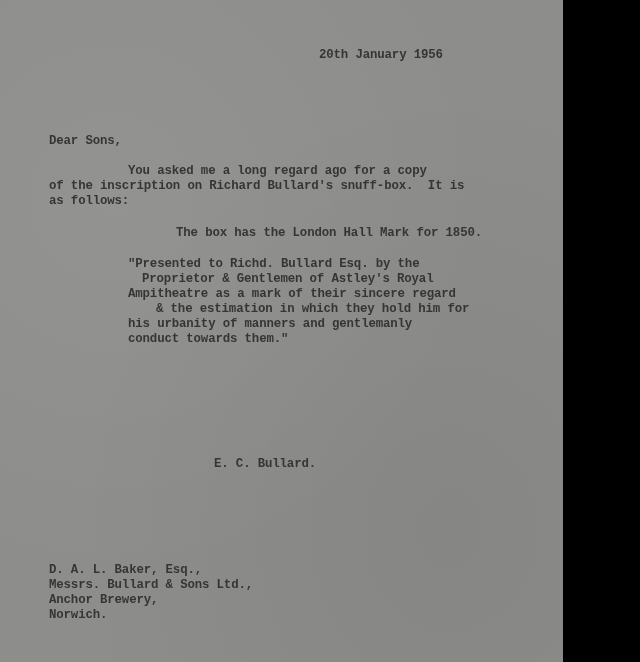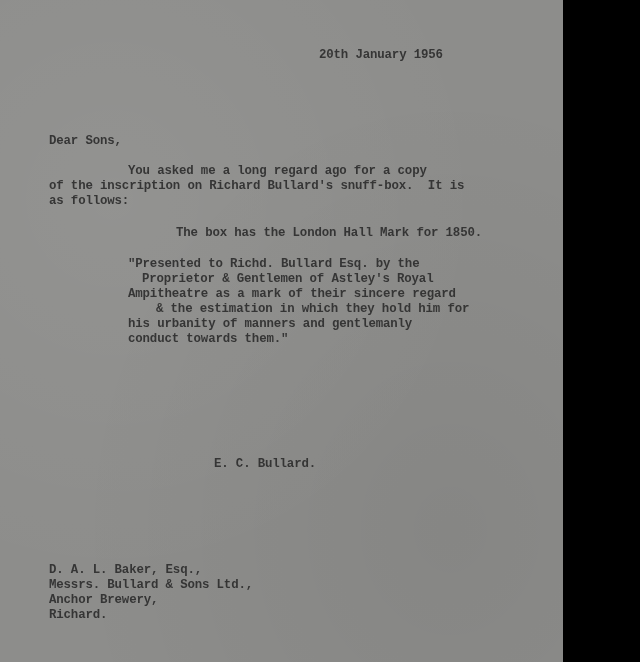--- a/index.html
+++ b/index.html
@@ -58,15 +58,15 @@
     <div class="line" style="left:128px; top:332px;">conduct towards them."</div>
   </div>
 
 
   <div class="line" style="left:214px; top:457px;">E. C. Bullard.</div>
 
   <div>
     <div class="line" style="left:49px; top:563px;">D. A. L. Baker, Esq.,</div>
     <div class="line" style="left:49px; top:578px;">Messrs. Bullard &amp; Sons Ltd.,</div>
     <div class="line" style="left:49px; top:593px;">Anchor Brewery,</div>
-    <div class="line" style="left:49px; top:608px;">Richard.</div>
+    <div class="line" style="left:49px; top:608px;">Norwich.</div>
   </div>
 </div>
 
 </body></html>

